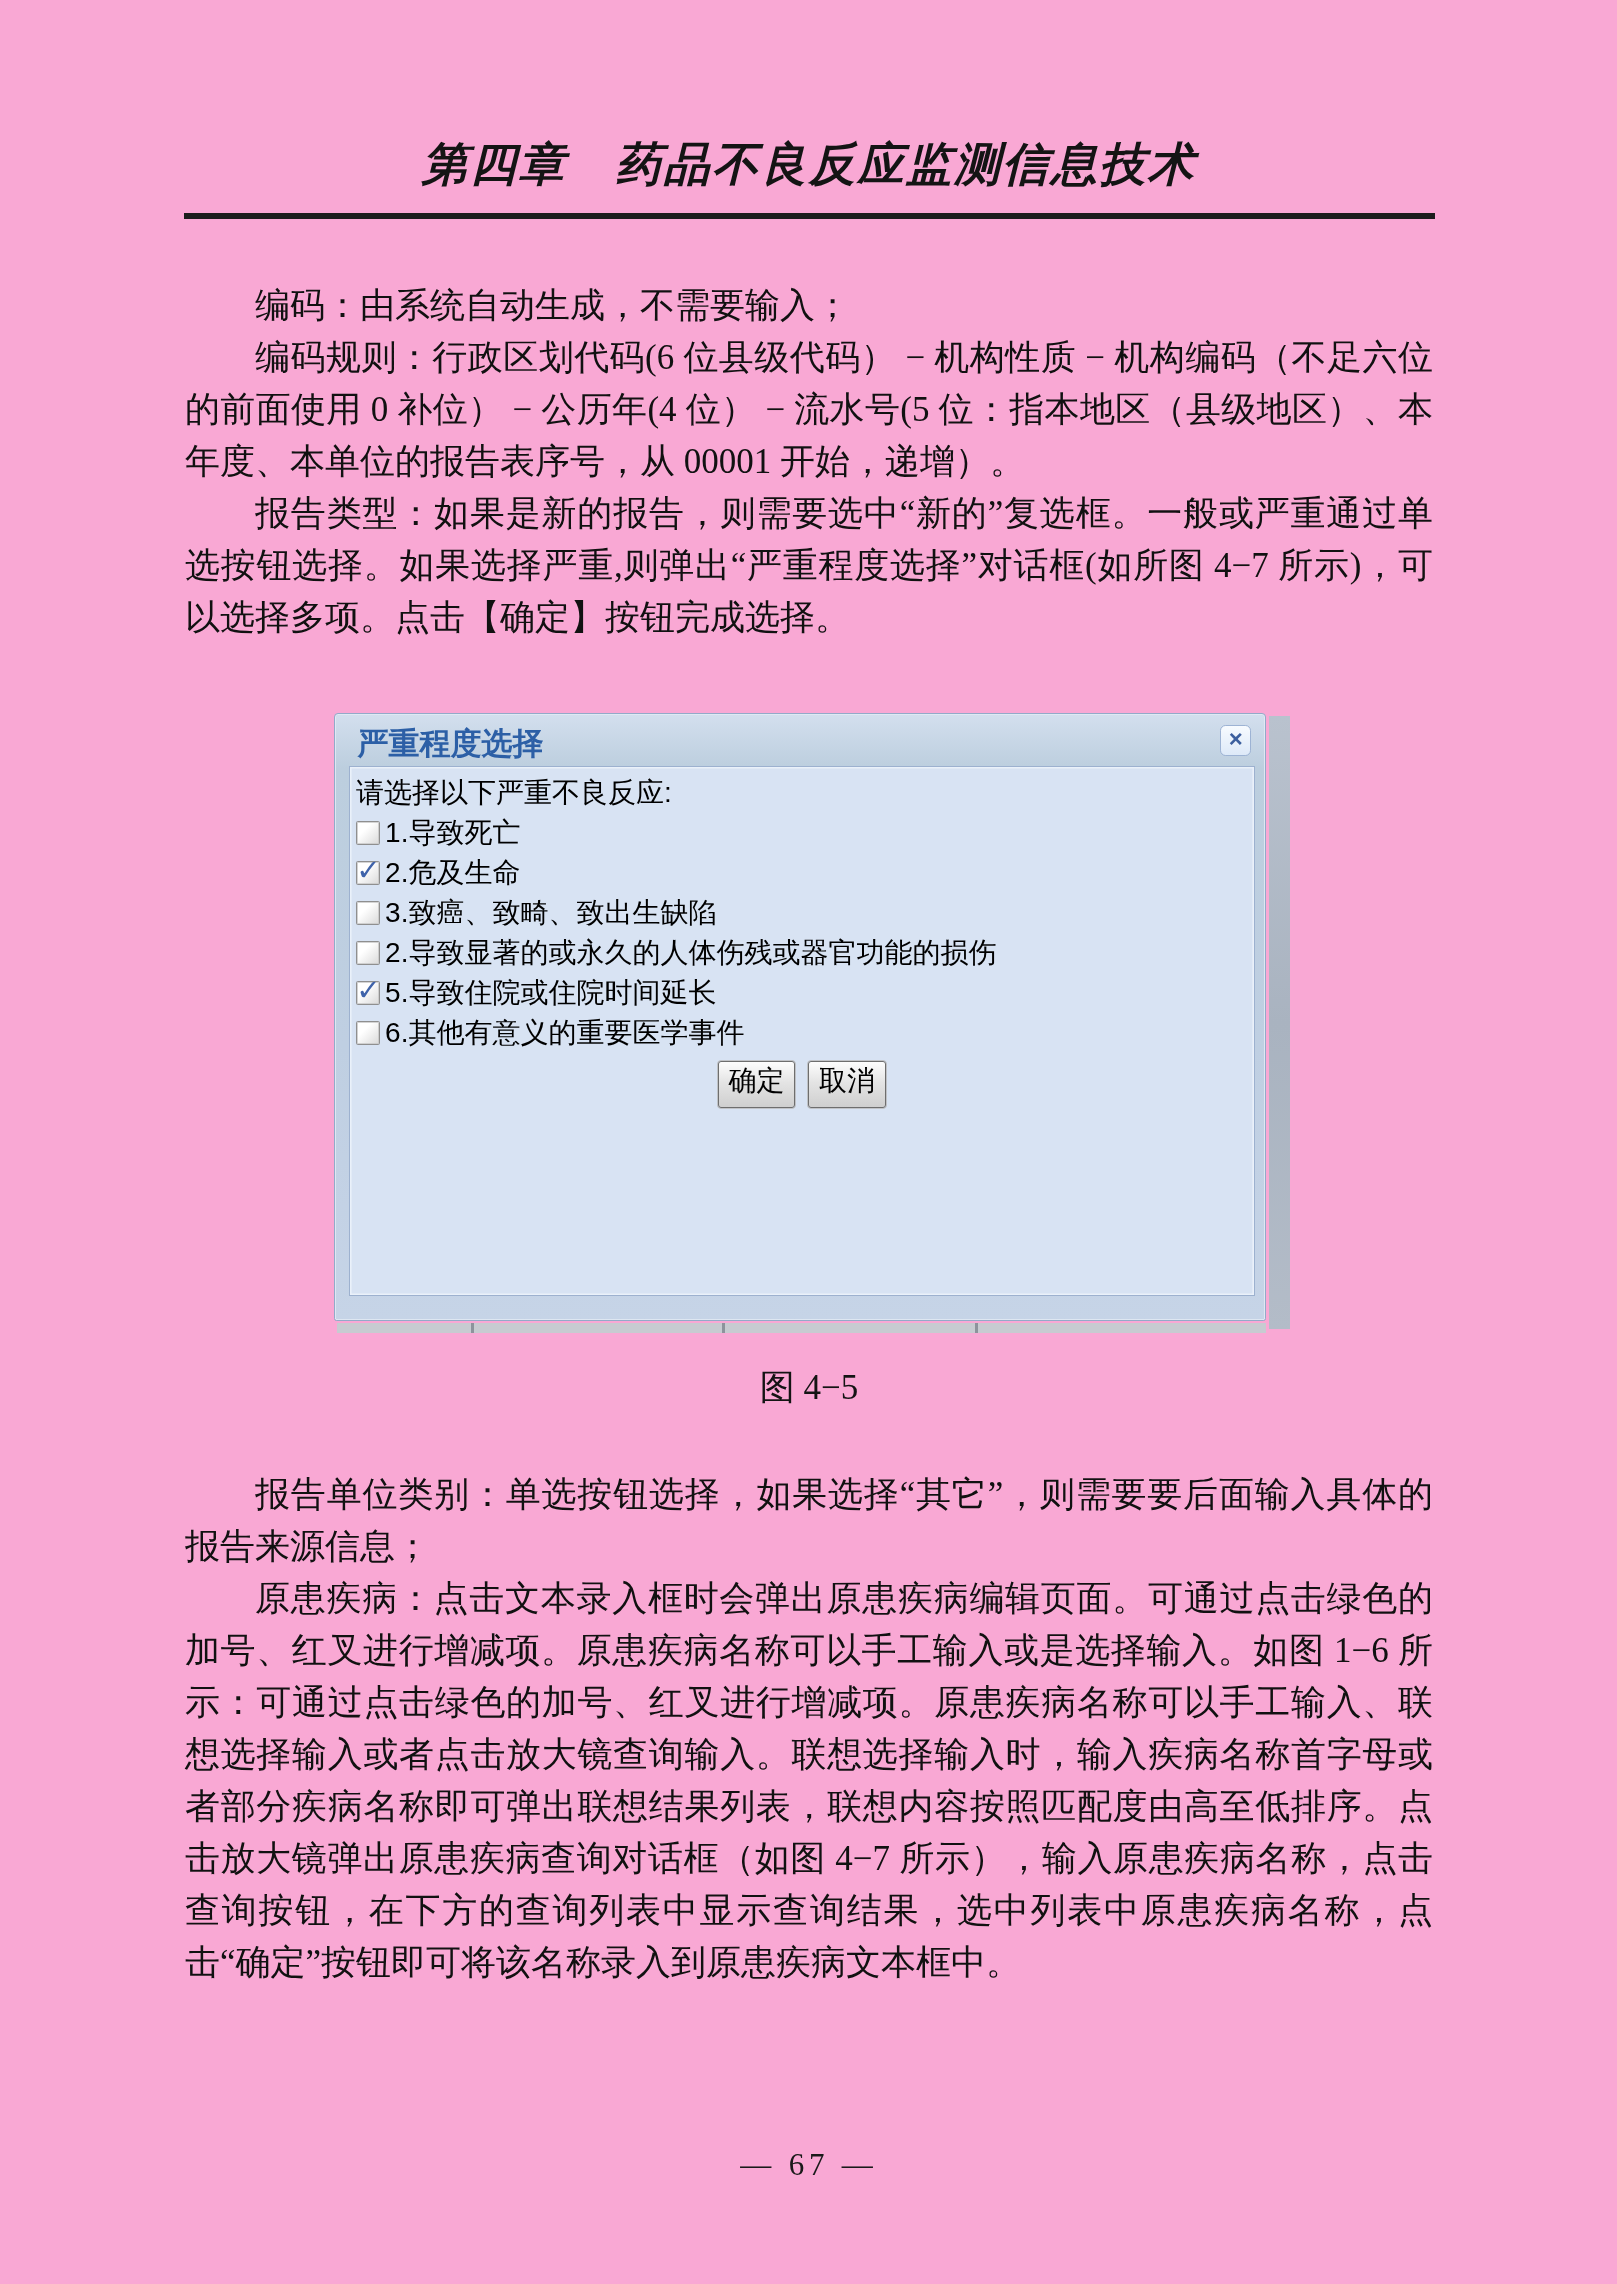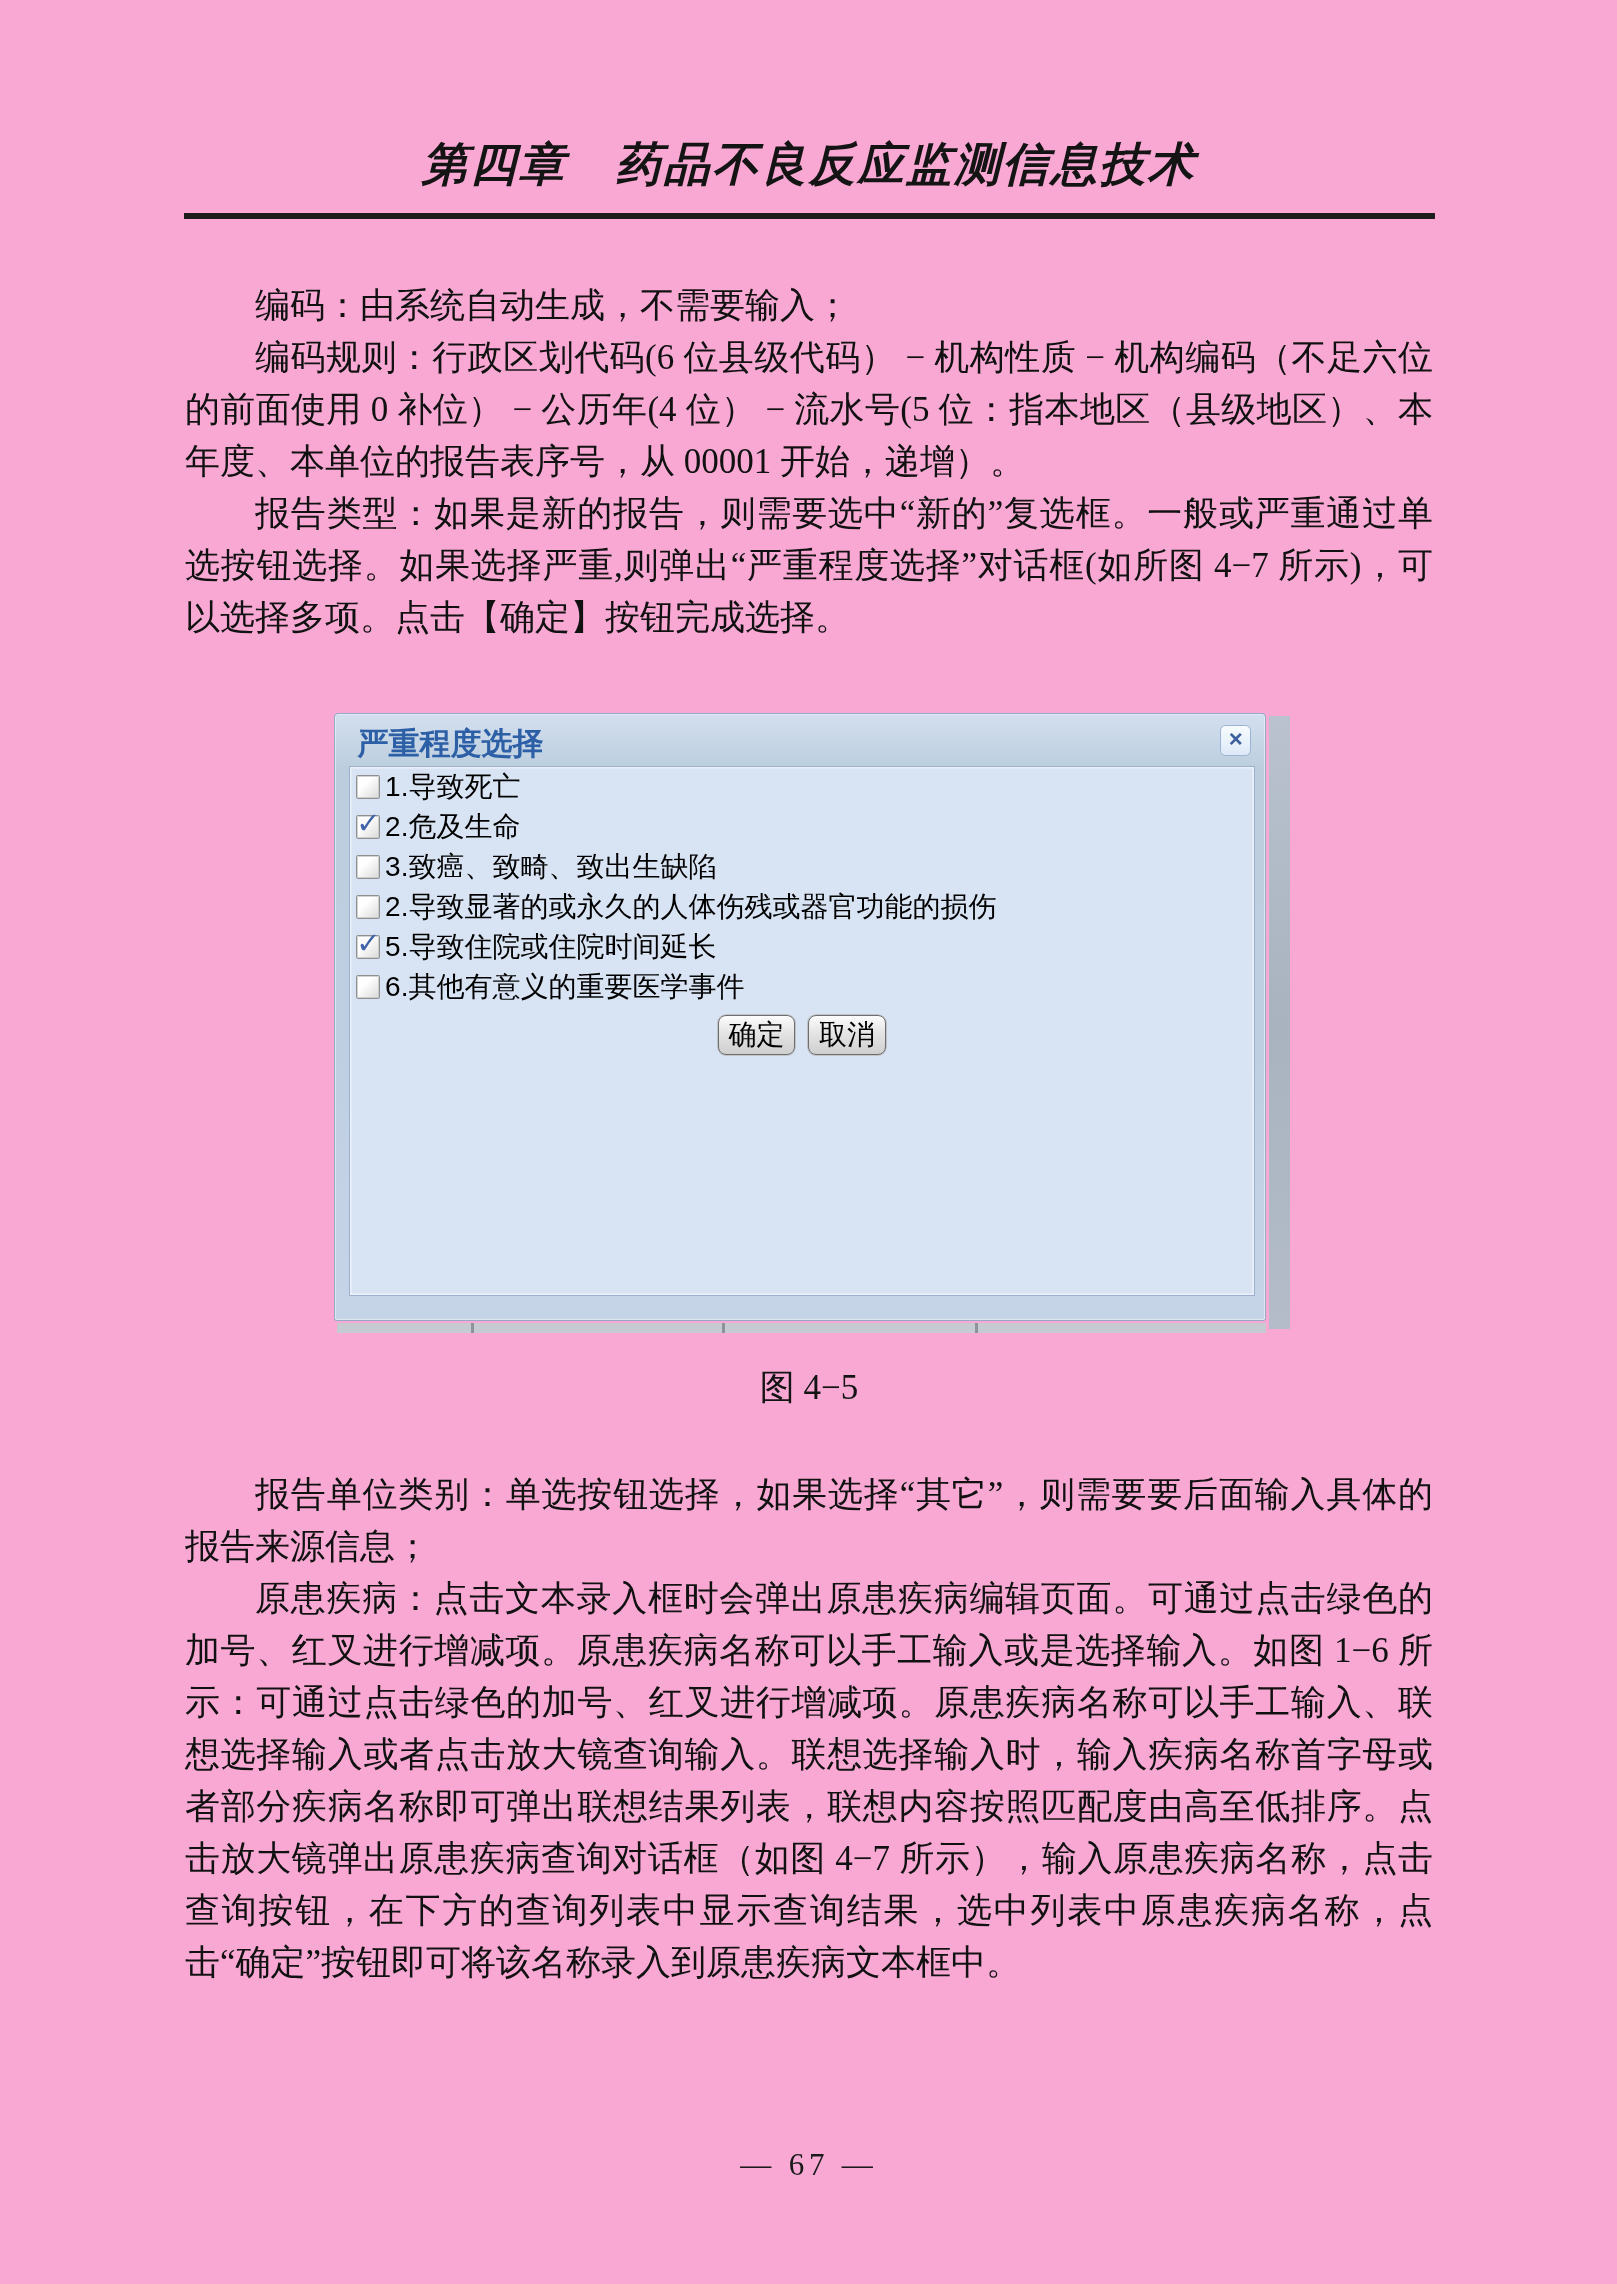--- a/index.html
+++ b/index.html
@@ -93,23 +93,23 @@
     font-family:"DejaVu Sans",sans-serif;
     font-size:29px;font-weight:bold;color:#3f63aa;
   }
   .cb-label{
     font-size:28px;color:#000;margin-left:5px;white-space:nowrap;
   }
   .dlg-buttons{
     margin-top:8px;text-align:center;
   }
   .dlg-btn{
-    display:inline-block;min-width:68px;height:40px;
+    display:inline-block;min-width:68px;height:47px;
     box-sizing:border-box;padding:0 9.7px;margin:0 4.8px;
-    border:1.6px solid #6e6e6e;border-radius:8px;
+    border:1.6px solid #6e6e6e;border-radius:3px;
     background:linear-gradient(180deg,#fdfdfd 0%,#e4e4e4 45%,#cfcfcf 100%);
     box-shadow:0 0 0 0.8px #b9b9b9;
     font-size:28px;line-height:37px;color:#000;text-align:center;cursor:default;
   }
   
   .figure-side{
     position:absolute;left:935px;top:3.2px;width:21px;height:613px;
     background:linear-gradient(180deg,#b9c2ce 0%,#a9b3c0 50%,#b3bcc8 100%);
   }
   .figure-bottom{
@@ -142,20 +142,21 @@
       <span class="tick" style="left:638px"></span>
     </div>
 
     <div class="dialog">
       <div class="dlg-titlebar">
         <span class="dlg-title">严重程度选择</span>
         <span class="dlg-close">×</span>
       </div>
 
       <div class="dlg-content">
+        <div class="dlg-prompt">请选择以下严重不良反应:</div>
 
         <div class="cb-row">
           <span class="checkbox" data-checked="false"></span>
           <span class="cb-label">1.导致死亡</span>
         </div>
         <div class="cb-row">
           <span class="checkbox" data-checked="true"></span>
           <span class="cb-label">2.危及生命</span>
         </div>
         <div class="cb-row">

